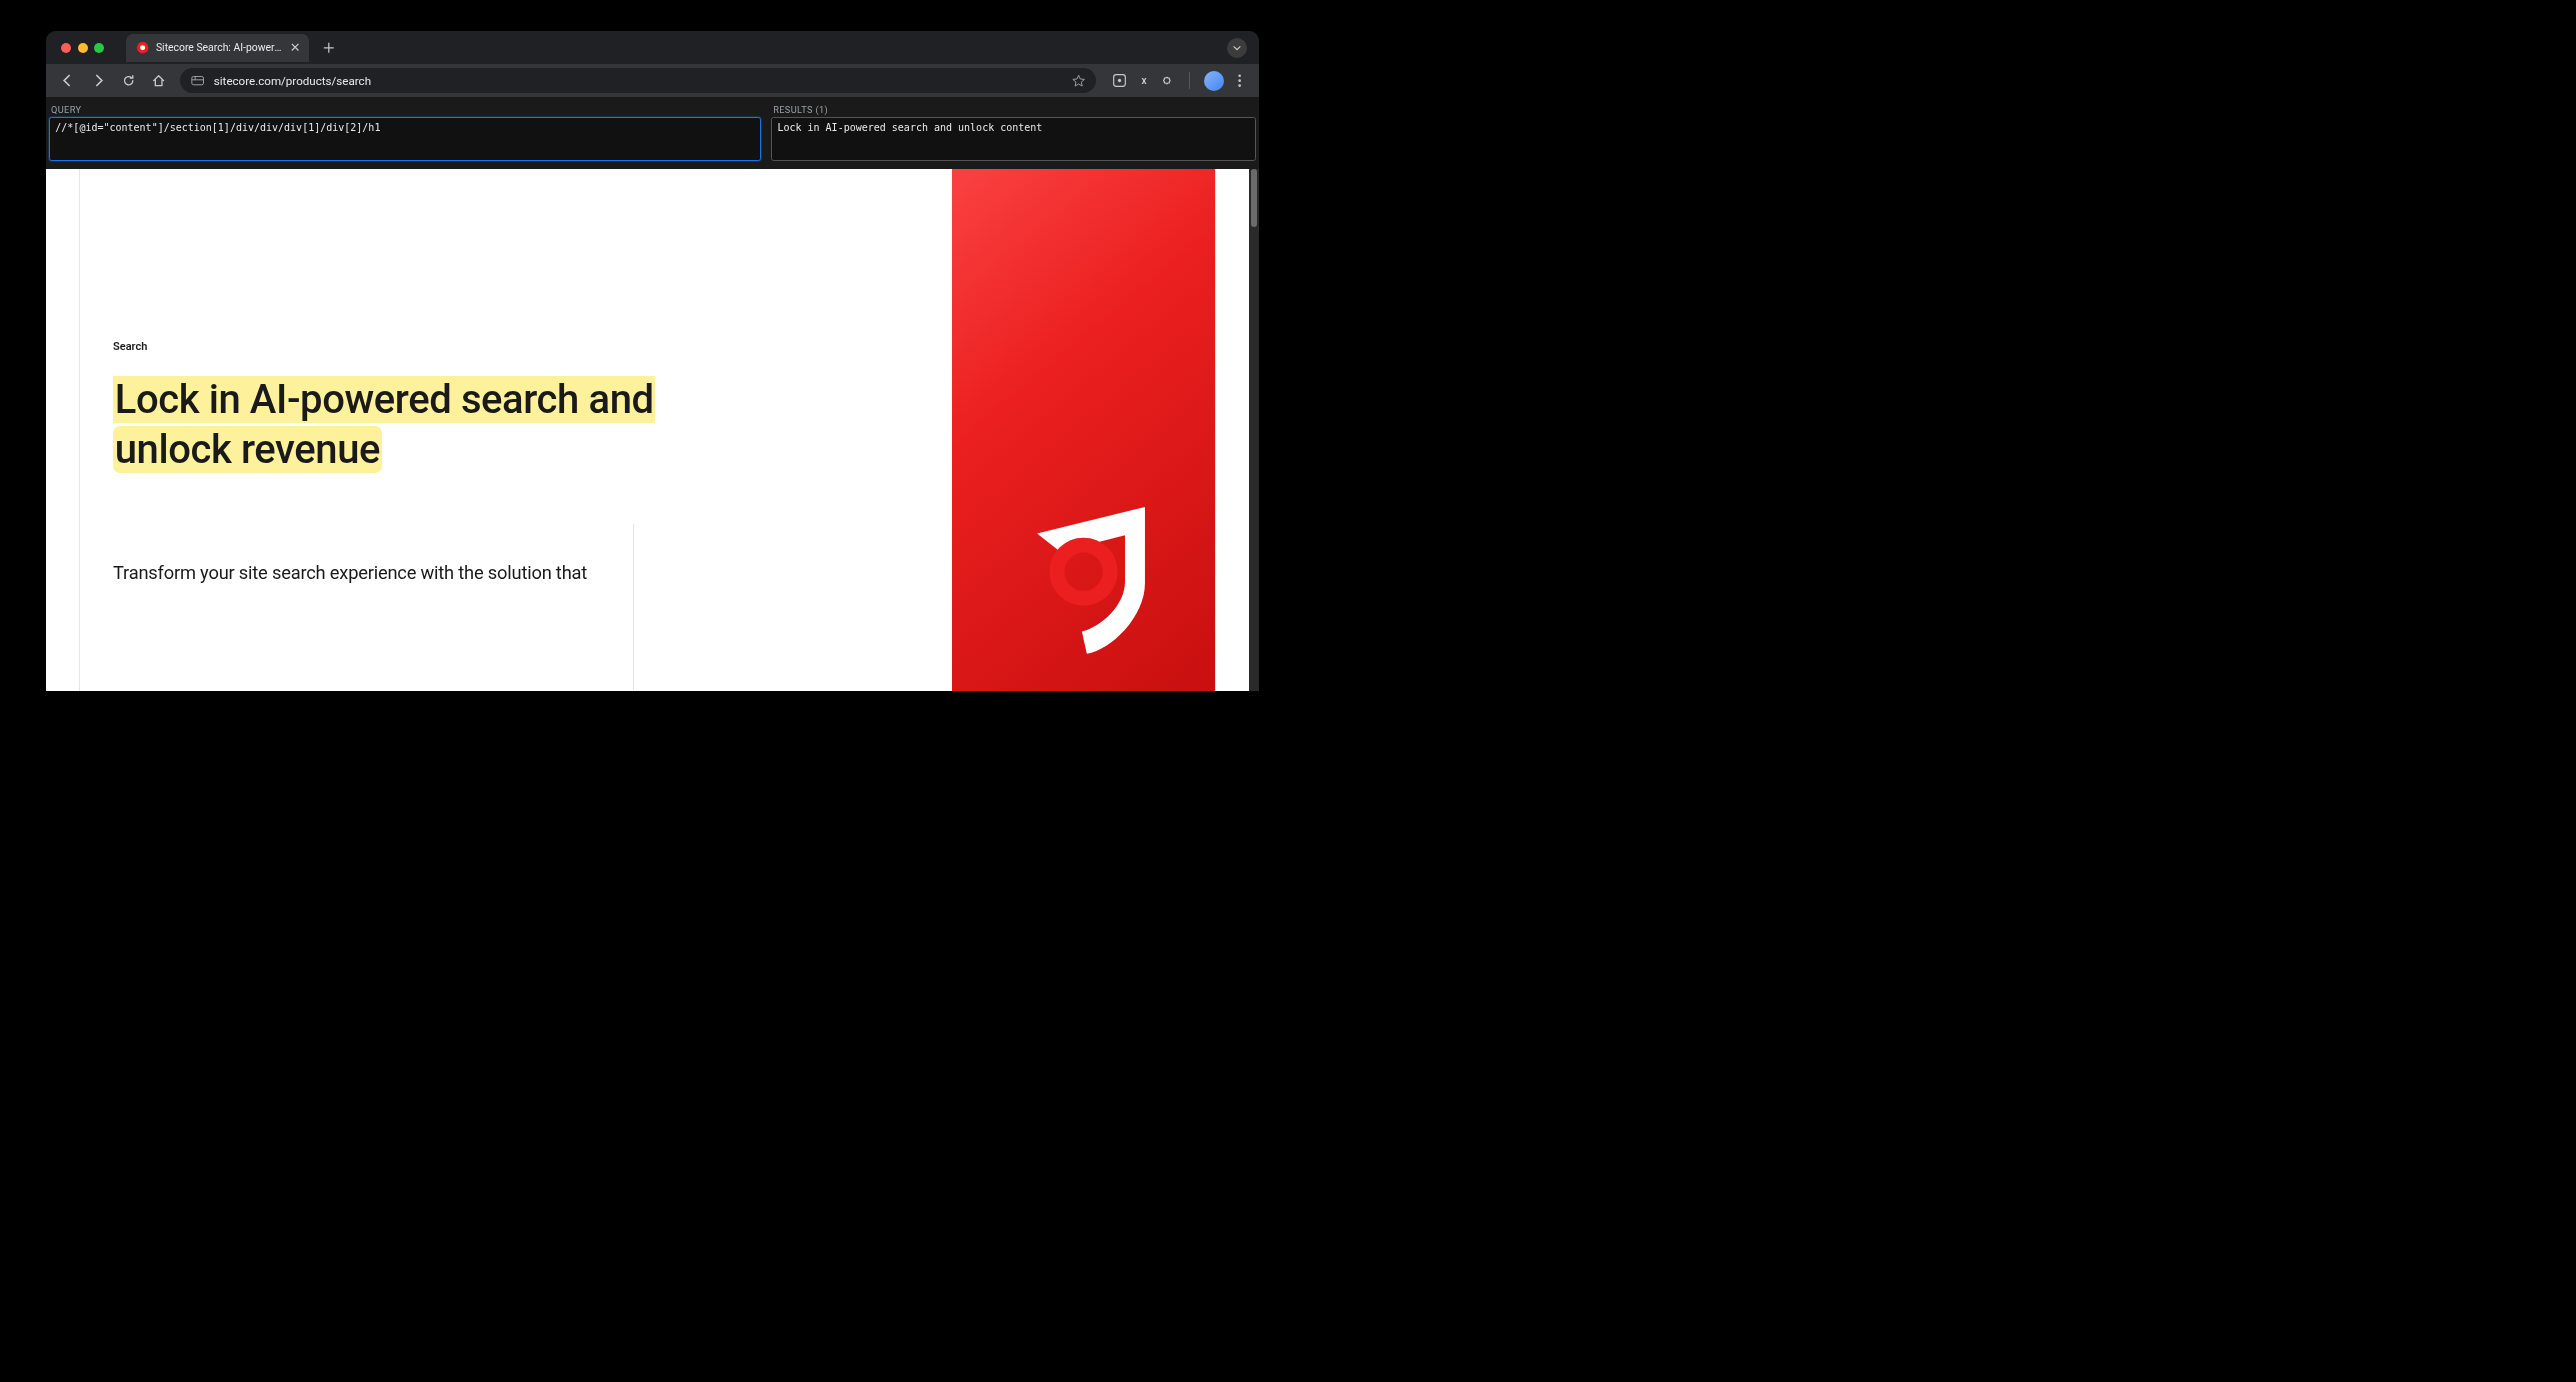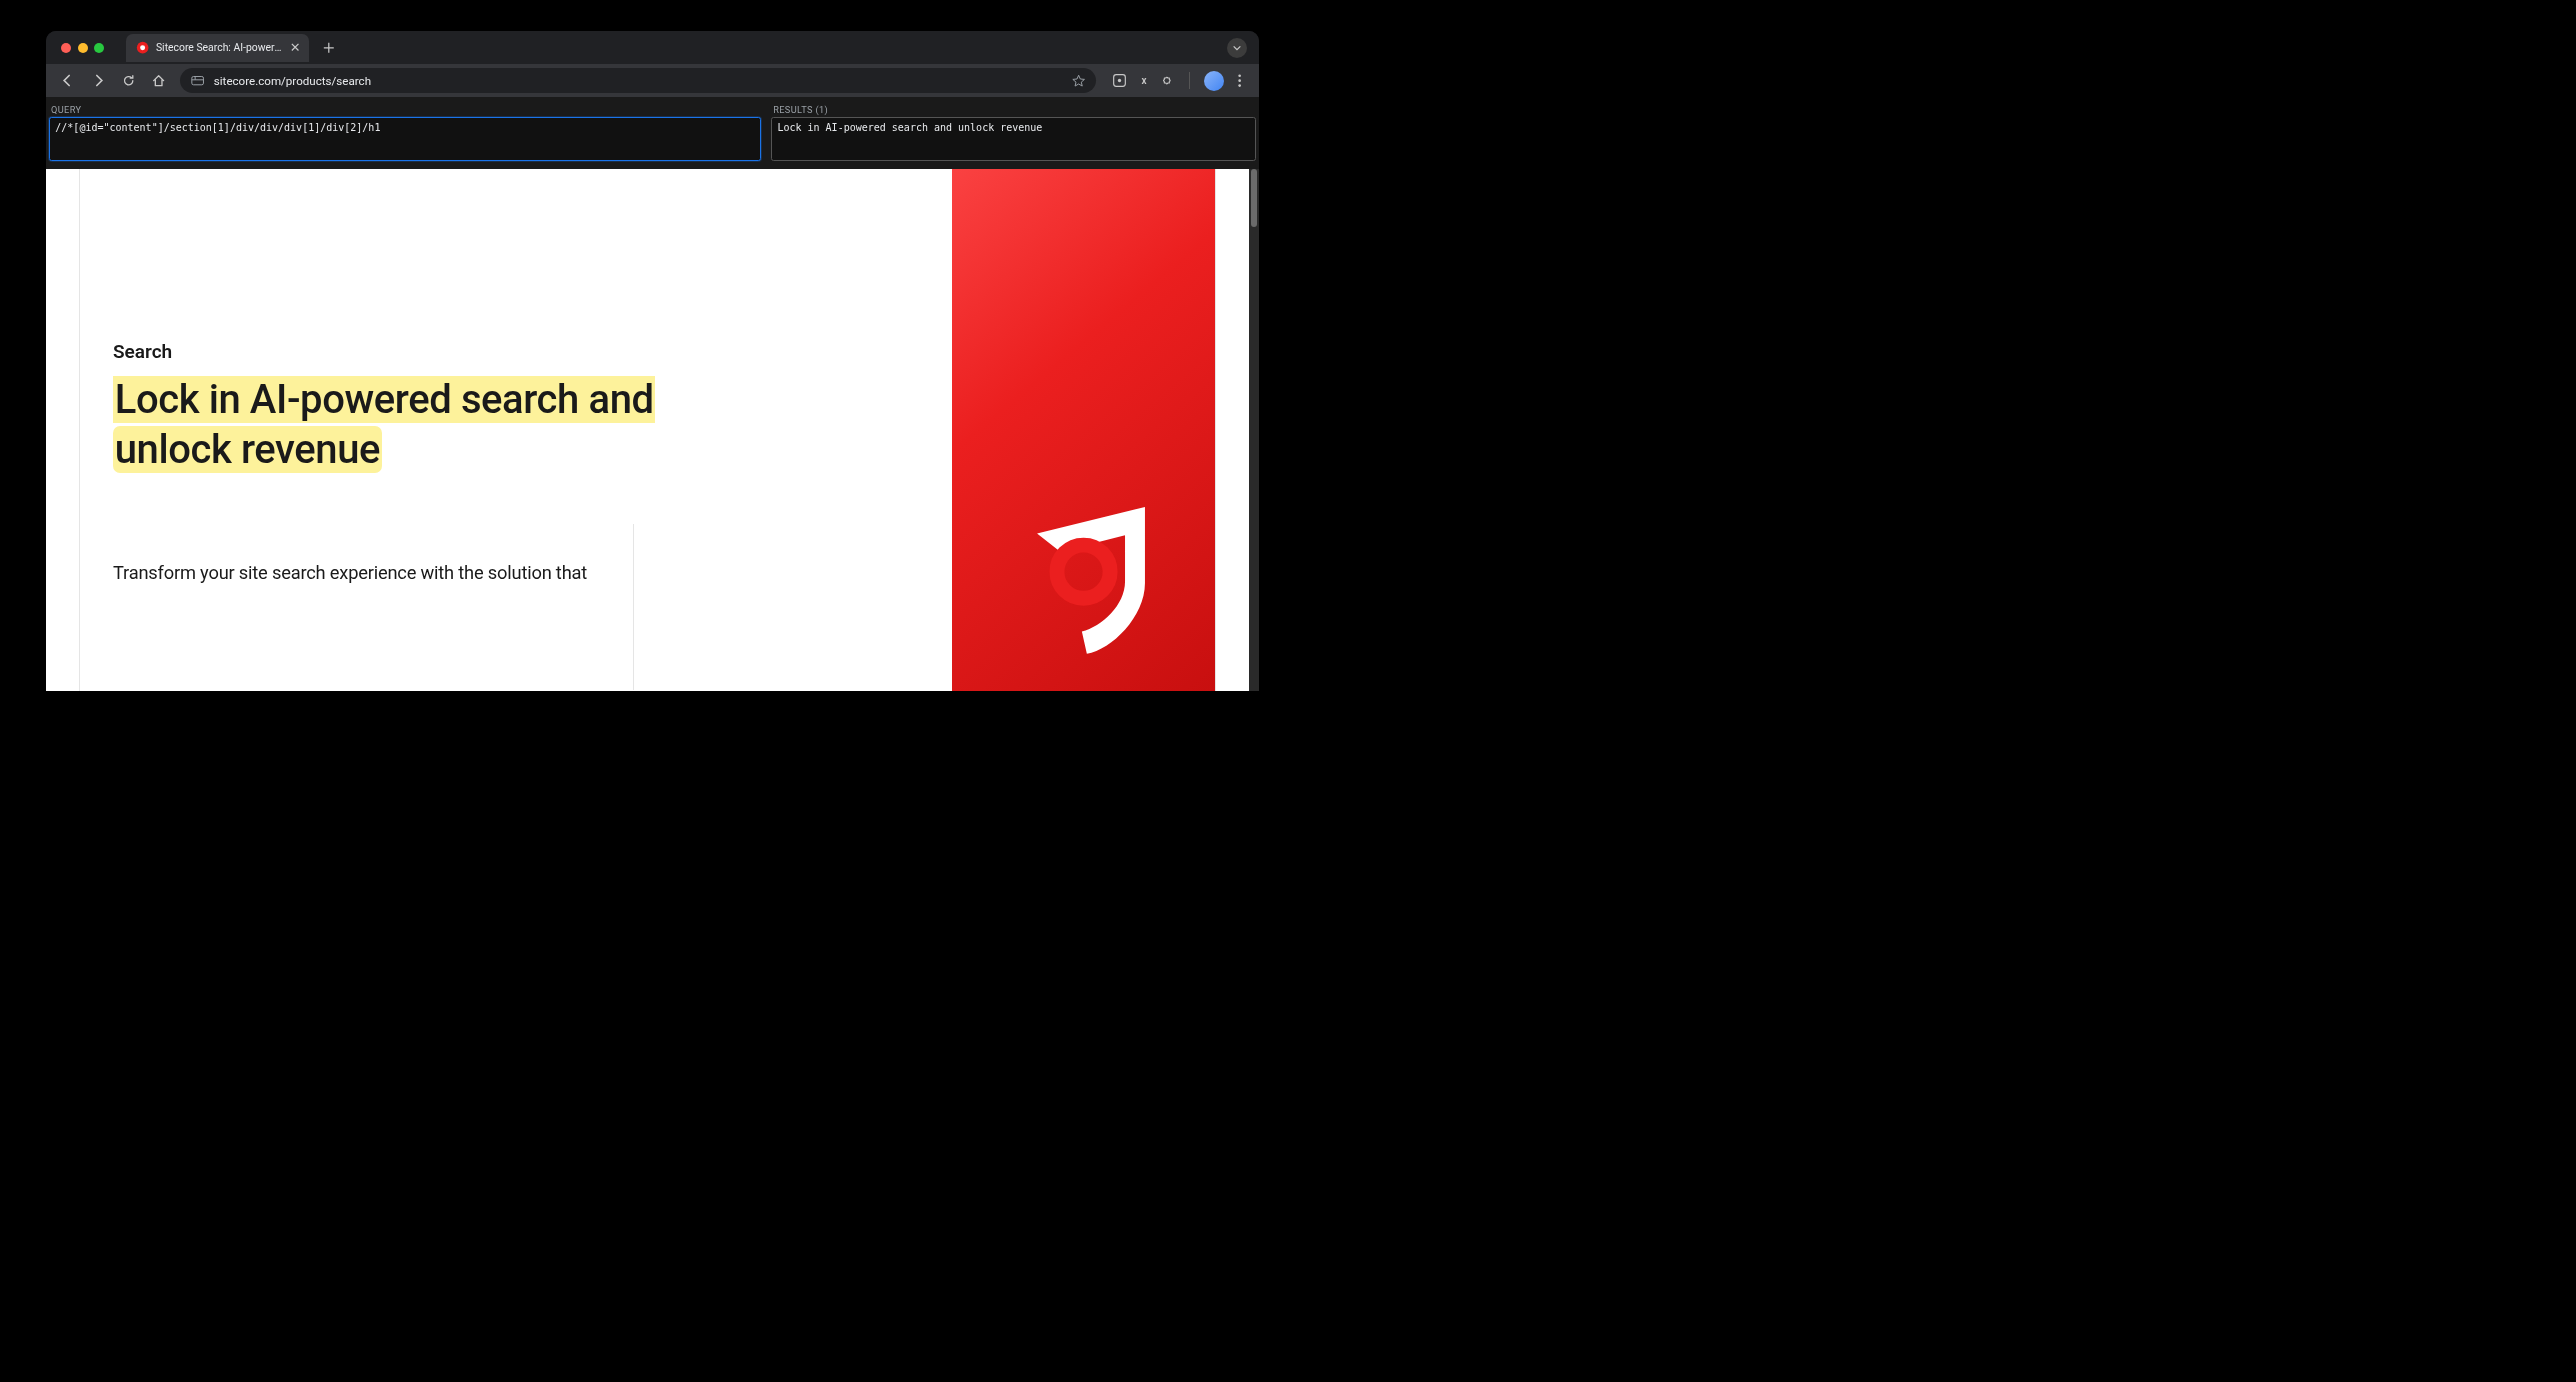--- a/index.html
+++ b/index.html
@@ -186,21 +186,21 @@
 
   .content-inner .divider-v {
     position:absolute; left:553px; top:355px; width:0.8px; height:166px; background:#e5e5e5;
   }
 
   .eyebrow {
     position:absolute;
     left:33px;
     top:171px;
     font-weight:600;
-    font-size:19px;
+    font-size:11px;
     color:#1a1a1a;
   }
   .headline {
     position:absolute;
     left:33px;
     top:206px;
     font-size: 40px;
     line-height: 1.25;
     font-weight:500;
     color:#1a1a1a;
@@ -326,21 +326,21 @@
   <div class="panel-row">
     <div class="panel">
       <div class="panel-label">QUERY</div>
       <div class="panel-box query">
         <span>//*[@id="content"]/section[1]/div/div/div[1]/div[2]/h1</span>
       </div>
     </div>
     <div class="panel" style="flex:0.68">
       <div class="panel-label">RESULTS (1)</div>
       <div class="panel-box">
-        <span>Lock in AI-powered search and unlock revenue</span>
+        <span>Lock in AI-powered search and unlock content</span>
       </div>
     </div>
   </div>
 
   <div class="viewport">
 
     <div class="content-wrap">
       <div class="content-inner">
         <div class="red-block">
           <svg width="158" height="166" viewBox="0 0 190 200">

